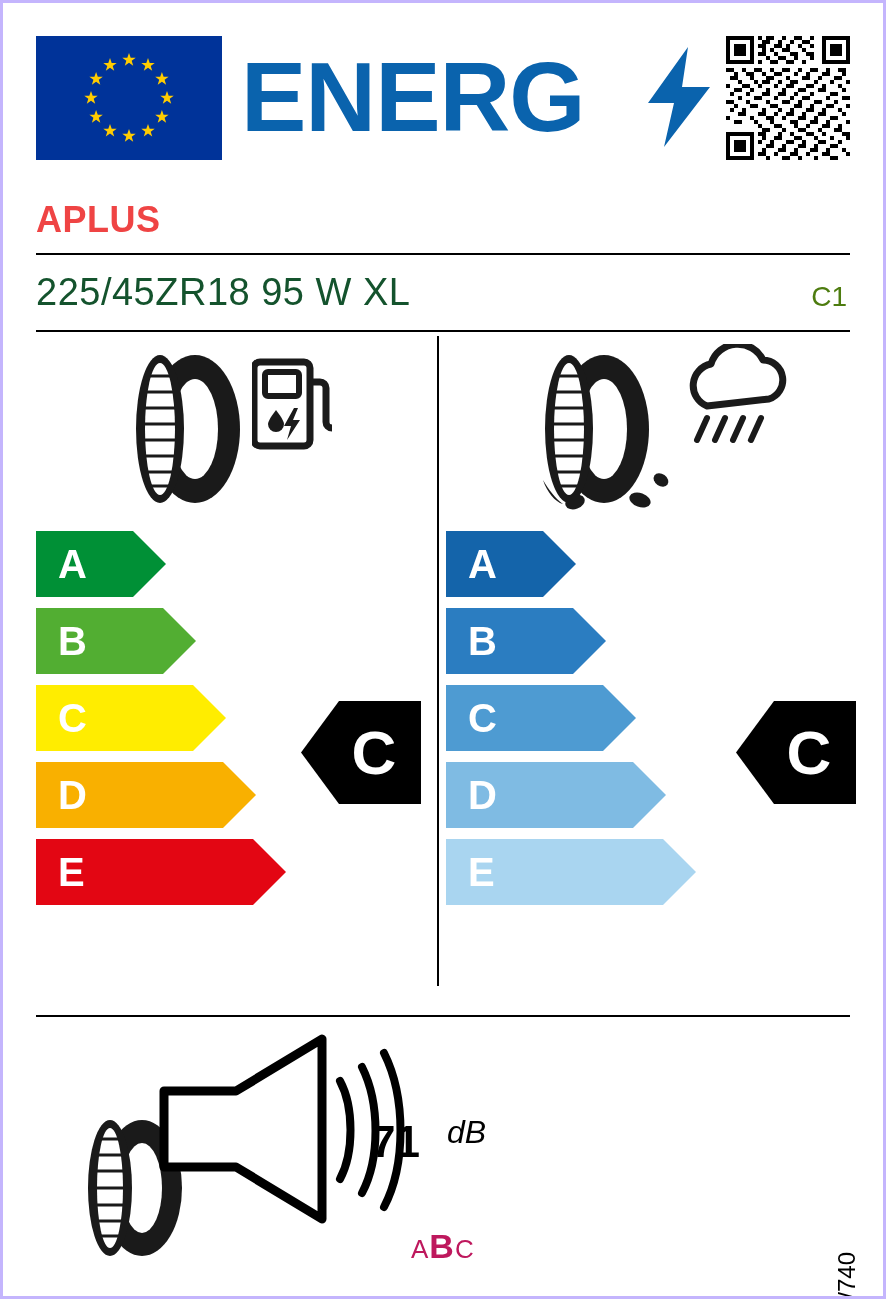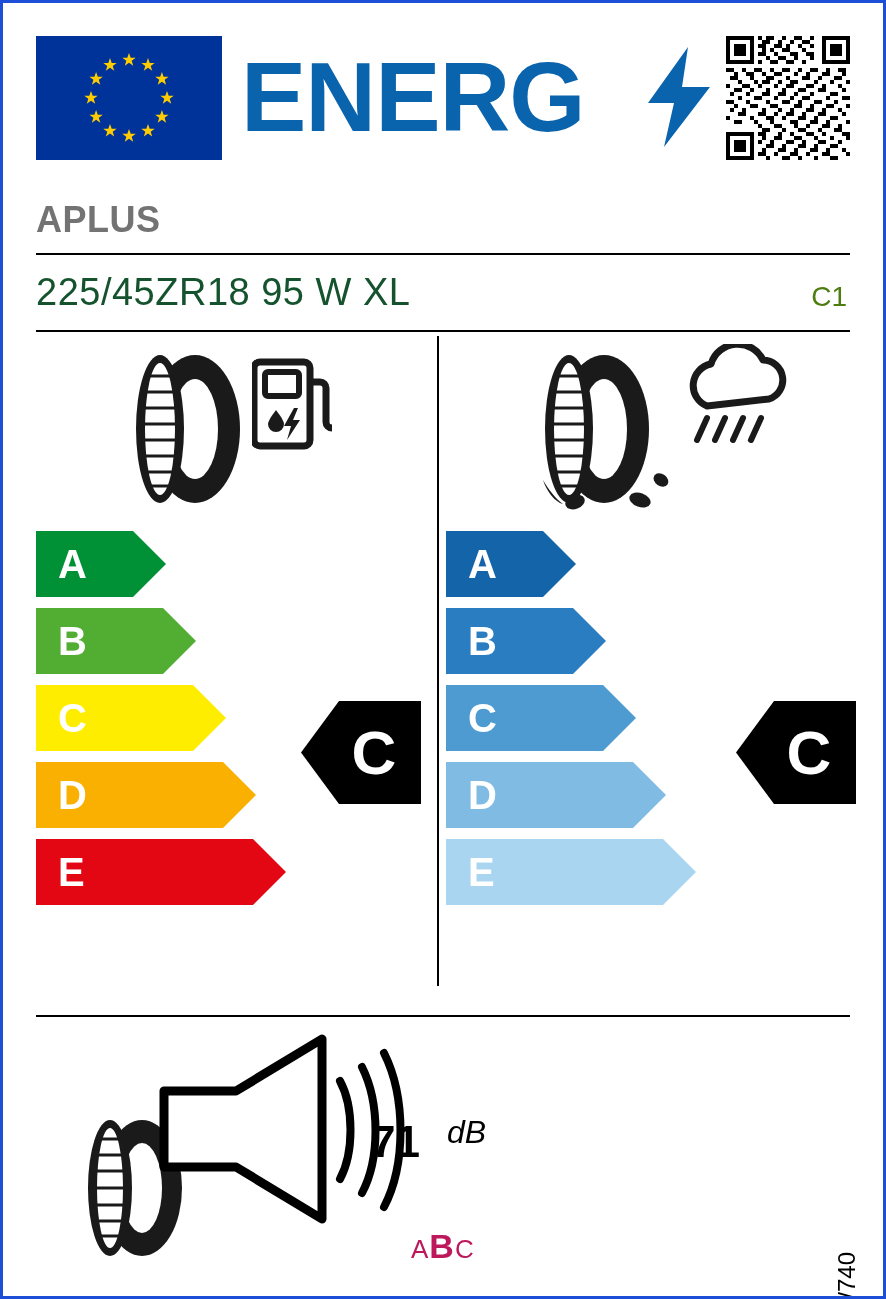--- a/index.html
+++ b/index.html
@@ -10,21 +10,21 @@
   }
   body {
     font-family: "Liberation Sans", sans-serif;
     -webkit-font-smoothing: antialiased;
   }
   .label {
     position: relative;
     width: 886px;
     height: 1299px;
     background: #ffffff;
-    border: 3px solid #1d4ed8;
+    border: 3px solid #c4b5fd;
     overflow: hidden;
   }
 
   
   .eu-flag {
     position: absolute;
     left: 33px;
     top: 33px;
     width: 186px;
     height: 124px;
@@ -60,21 +60,21 @@
     height: 124px;
   }
 
   
   .brand {
     position: absolute;
     left: 33px;
     top: 196px;
     font-size: 36px;
     font-weight: bold;
-    color: #737373;
+    color: #ef4444;
     letter-spacing: 0.5px;
     text-align: right;
   }
   .typecode {
     position: absolute;
     right: 36px;
     top: 202px;
     font-size: 30px;
     color: #000;
   }

